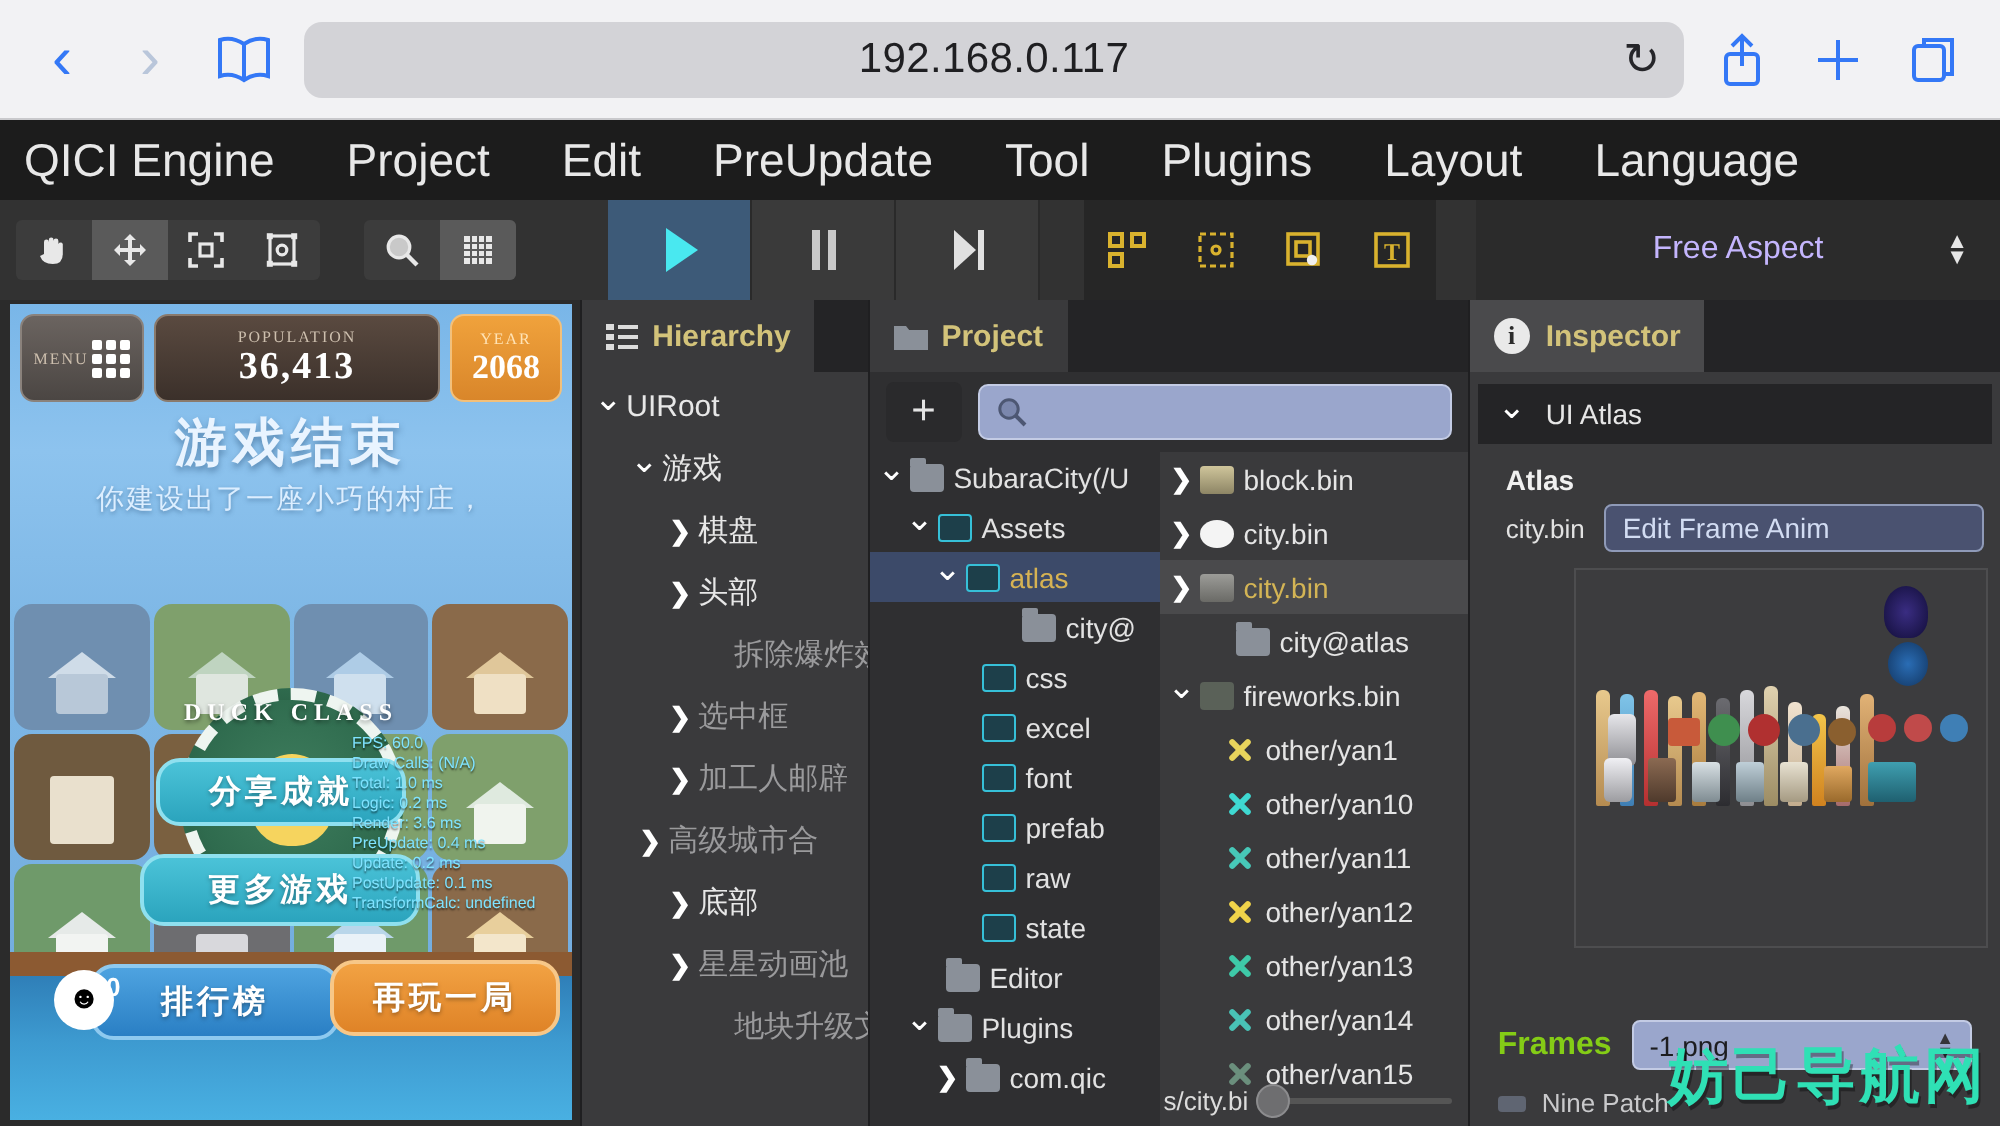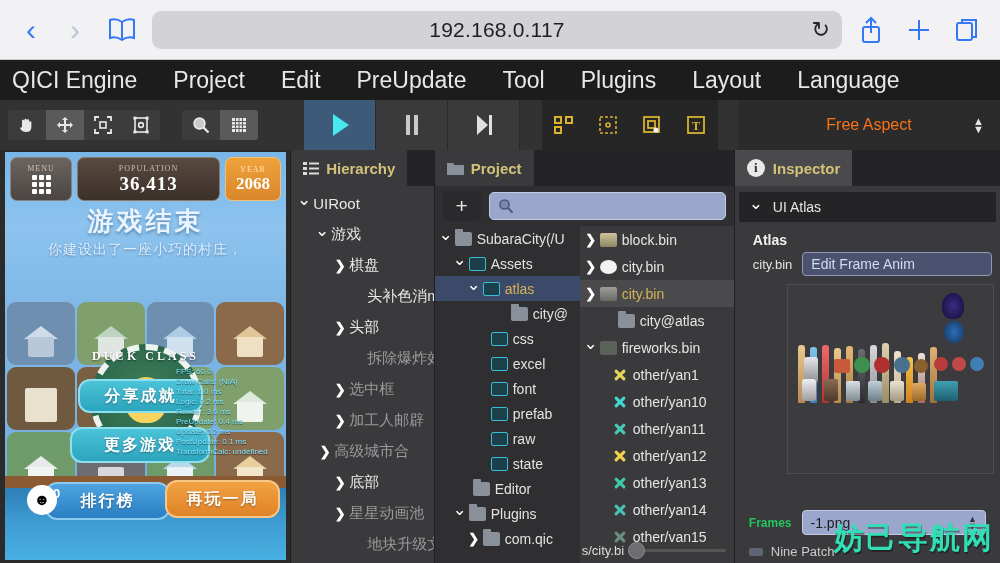--- a/index.html
+++ b/index.html
@@ -71,38 +71,38 @@
     display: flex; align-items: center; justify-content: center;
     border-right: 1px solid #2a2a2a;
   }
   .play-btn.on { background: #3d5a78; }
   .giz-group { display: flex; margin-left: 22px; height: 50px; background:#262626; align-items:center; }
   .giz-btn { width: 44px; height: 50px; display:flex; align-items:center; justify-content:center; }
   .aspect {
     margin-left: 20px; flex: 1; height: 50px; background: #2b2b2b;
     display: flex; align-items: center; justify-content: center; position: relative;
   }
-  .aspect-label { color: #f97316; font-size: 16px; }
+  .aspect-label { color: #c4b5fd; font-size: 16px; }
   .aspect-arrows { position: absolute; right: 16px; color: #e6e6e6; font-size: 11px; line-height: 8px; text-align:center; }
 
   
   .body-row { position: absolute; left:0; top:150px; width:1000px; height:413px; display:flex; }
 
   
   .game-view { width: 291px; height: 413px; position: relative; background: #2b2b2b; overflow: hidden; }
   .game-screen {
     position: absolute; left: 5px; top: 2px; width: 281px; height: 408px;
     background: linear-gradient(#79b6e8 0%, #8dc3ee 18%, #7fb8e6 38%, #6fa9dc 100%);
     overflow: hidden;
   }
   .hud { position:absolute; left:5px; top:5px; right:5px; height:44px; display:flex; gap:5px; }
   .hud-menu {
     width: 62px; background: linear-gradient(#6b6460,#4b4643);
     border-radius: 7px; border:1px solid #8a827c;
-    display:flex; flex-direction:column; align-items:center; justify-content:center; gap:2px;
+    display:flex; flex-direction:row; align-items:center; justify-content:center; gap:2px;
   }
   .hud-cap { font-size:8px; color:#cdbfae; letter-spacing:1px; font-family:"Liberation Serif", serif; }
   .dots { display:grid; grid-template-columns:repeat(3,5px); gap:2px; }
   .dots i { width:5px; height:5px; background:#fff; border-radius:1px; display:block; }
   .hud-pop {
     flex:1; background: linear-gradient(#5a4a40,#3b302a);
     border-radius:7px; border:1px solid #8a7a6c;
     display:flex; flex-direction:column; align-items:center; justify-content:center;
   }
   .hud-pop .val { font-size:19px; color:#fff; font-weight:bold; font-family:"Liberation Serif", serif; letter-spacing:1px; }
@@ -227,21 +227,21 @@
   .atlas-label { padding:10px 0 4px 18px; color:#f0f0f0; font-size:14px; font-weight:bold; }
   .atlas-row { display:flex; align-items:center; padding:0 8px 0 18px; gap:10px; }
   .atlas-name { color:#e2e2e2; font-size:13px; }
   .edit-anim { flex:1; height:24px; background:#4a5270; border:1px solid #8f9ab8; border-radius:4px;
                color:#d2dcf2; font-size:14px; display:flex; align-items:center; padding-left:8px; overflow:hidden; white-space:nowrap; }
   .atlas-preview { margin:8px 6px 0 52px; height:190px; background:#3c3c3e; border:1px solid #4d4d4f; position:relative; overflow:hidden; }
   .sprites { position:absolute; left:6px; top:8px; width:200px; height:110px; }
   .rocket { position:absolute; bottom:0; width:7px; border-radius:3px 3px 1px 1px; }
   .chip { position:absolute; border-radius:50%; }
   .frames-row { position:absolute; left:0; bottom:28px; width:100%; display:flex; align-items:center; gap:10px; padding:0 14px; }
-  .frames-lbl { color:#22c55e; font-size:12px; font-weight:bold; }
+  .frames-lbl { color:#84cc16; font-size:16px; font-weight:bold; }
   .frames-sel { flex:1; height:25px; background:#9aa6cc; border:1px solid #c3cbe4; border-radius:4px;
                 display:flex; align-items:center; padding:0 8px; color:#1d1d20; font-size:14px; position:relative; }
   .frames-arrows { position:absolute; right:8px; font-size:9px; line-height:7px; color:#35353a; text-align:center; }
   .nine-row { position:absolute; left:0; bottom:4px; width:100%; display:flex; align-items:center; gap:8px; padding:0 14px;
               color:#c9c9cb; font-size:13px; }
   .nine-chk { width:14px; height:8px; background:#5f6572; border-radius:2px; }
 
   .watermark { position:absolute; right:6px; bottom:4px; font-size:30px; font-weight:bold; color:#2fe0b5;
                letter-spacing:2px; text-shadow:1px 2px 0 rgba(0,0,0,.35); }
 
@@ -540,24 +540,20 @@
             <span class="caret down"></span>
             <span class="nm">UIRoot</span>
           </div>
         <div class="h-row" style="padding-left:22px">
             <span class="caret down"></span>
             <span class="nm">游戏</span>
           </div>
         <div class="h-row" style="padding-left:40px">
             <span class="caret right"></span>
             <span class="nm">棋盘</span>
-          </div>
-        <div class="h-row" style="padding-left:58px">
-            <span class="caret none"></span>
-            <span class="nm">头补色消m</span>
           </div>
         <div class="h-row" style="padding-left:40px">
             <span class="caret right"></span>
             <span class="nm">头部</span>
           </div>
         <div class="h-row dim" style="padding-left:58px">
             <span class="caret none"></span>
             <span class="nm">拆除爆炸效</span>
           </div>
         <div class="h-row dim" style="padding-left:40px">

